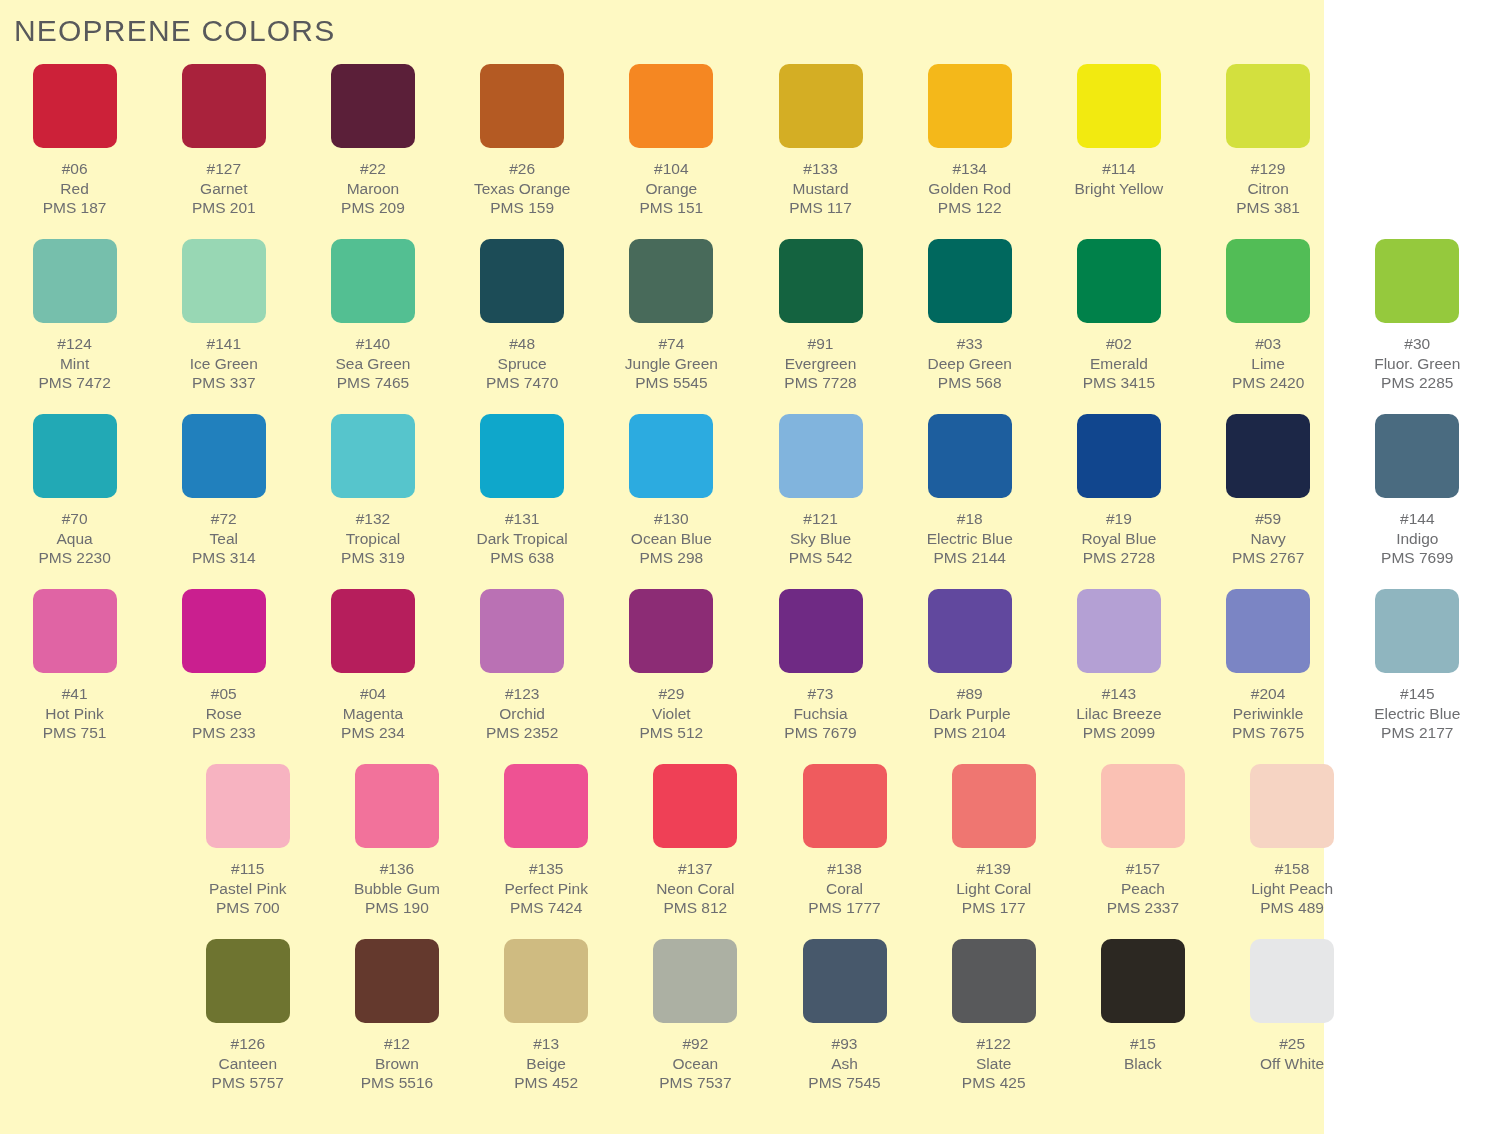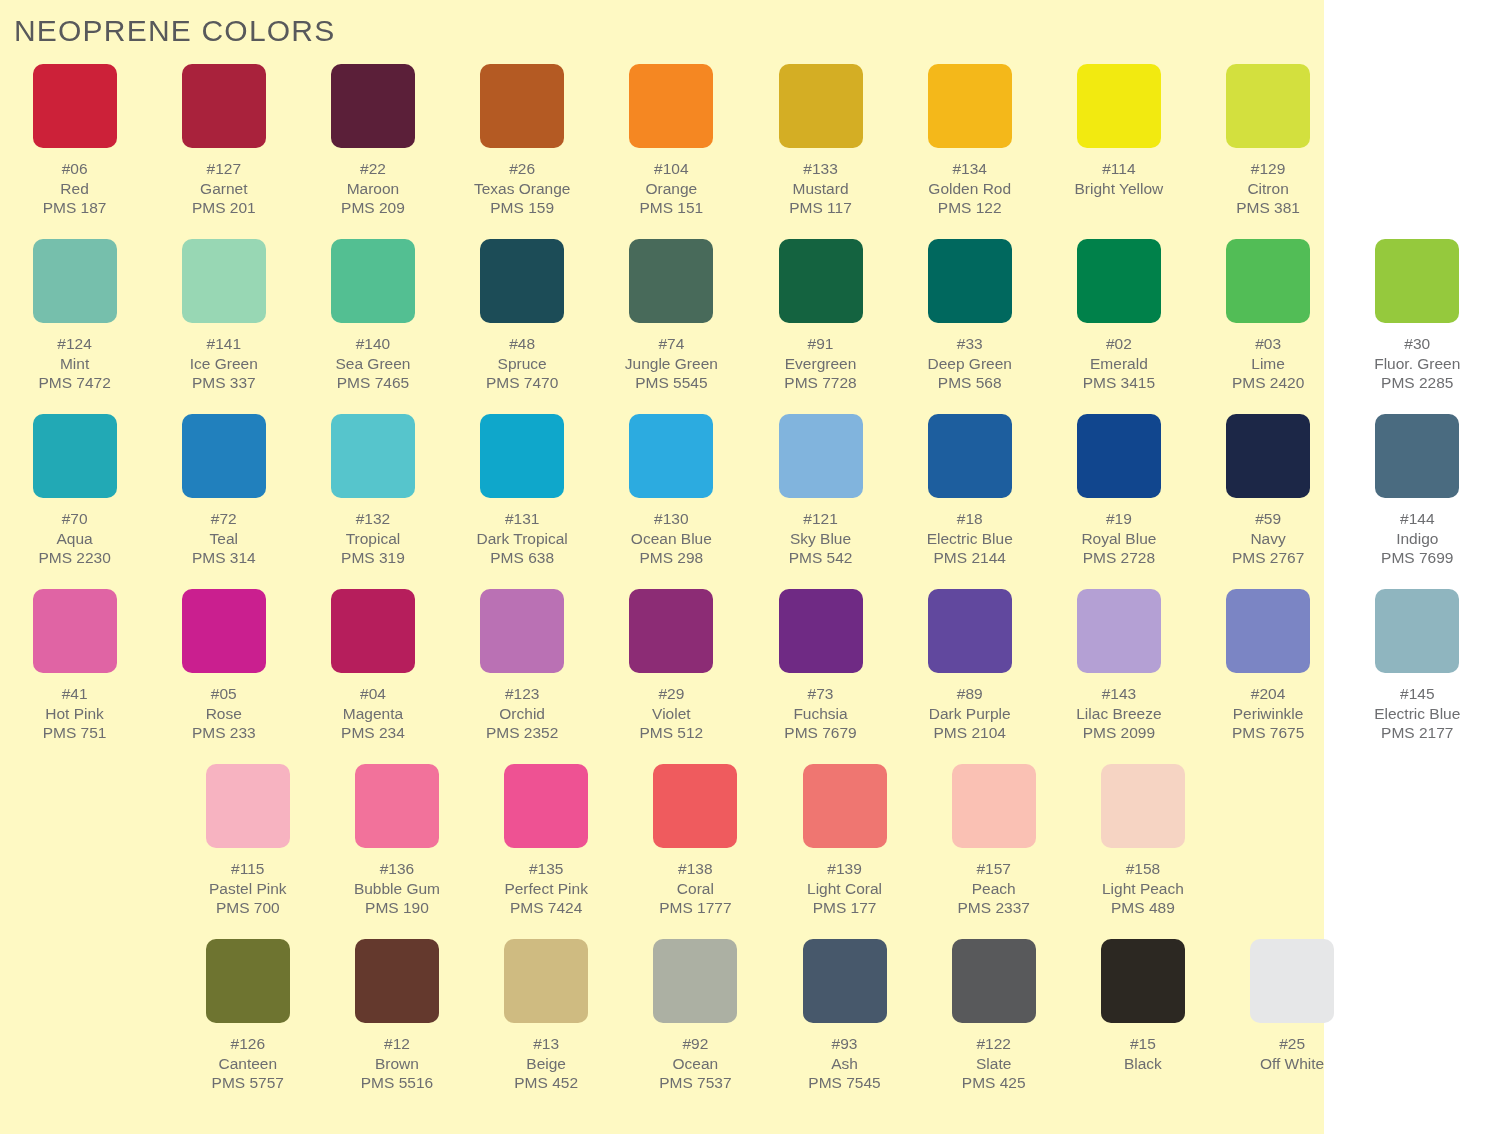--- a/index.html
+++ b/index.html
@@ -439,20 +439,28 @@
         </div>
         <div class="cell">
           <div class="swatch" style="background: rgb(238, 82, 147);"></div>
           <div class="caption">
             <span class="code">#135</span>
             <span class="name">Perfect Pink</span>
             <span class="pms">PMS 7424</span>
           </div>
         </div>
         <div class="cell">
+          <div class="swatch" style="background: rgb(239, 64, 86);"></div>
+          <div class="caption">
+            <span class="code">#137</span>
+            <span class="name">Neon Coral</span>
+            <span class="pms">PMS 812</span>
+          </div>
+        </div>
+        <div class="cell">
           <div class="swatch" style="background: rgb(239, 91, 94);"></div>
           <div class="caption">
             <span class="code">#138</span>
             <span class="name">Coral</span>
             <span class="pms">PMS 1777</span>
           </div>
         </div>
         <div class="cell">
           <div class="swatch" style="background: rgb(239, 118, 113);"></div>
           <div class="caption">

